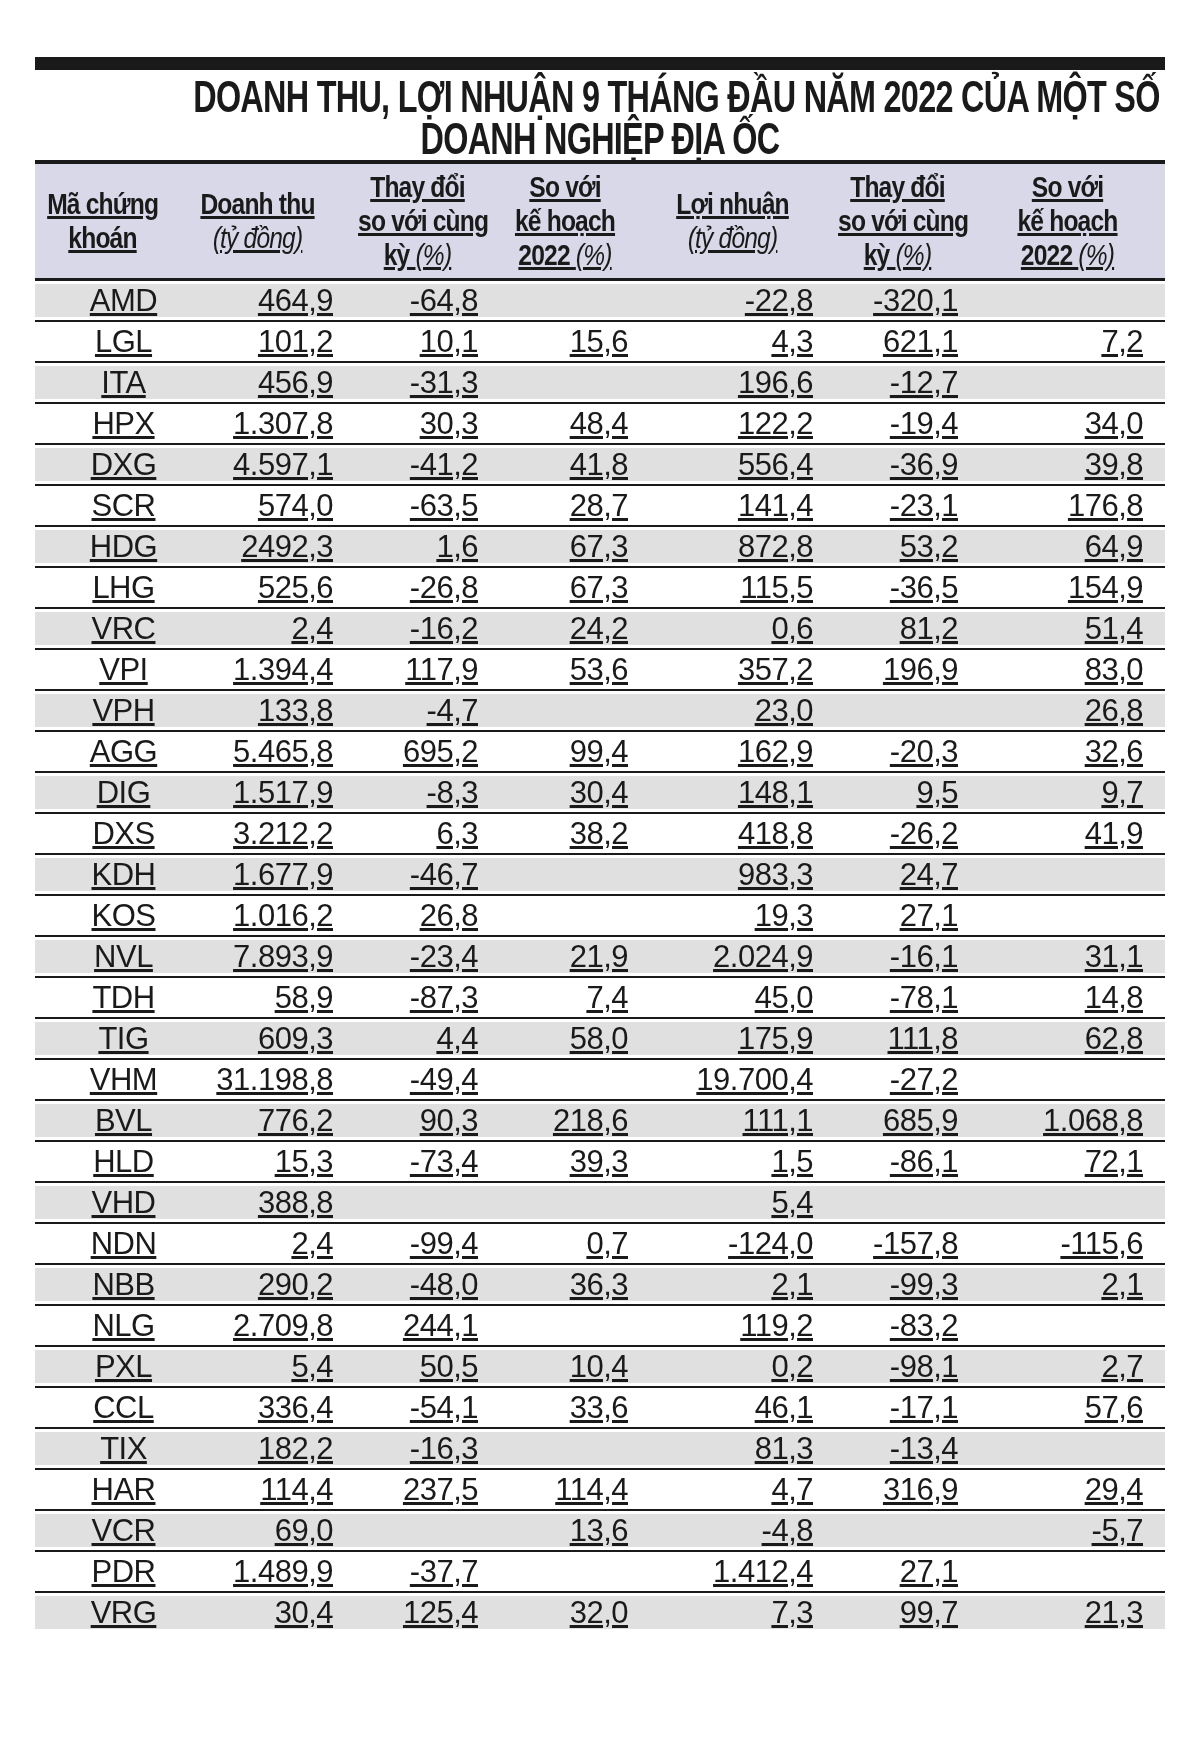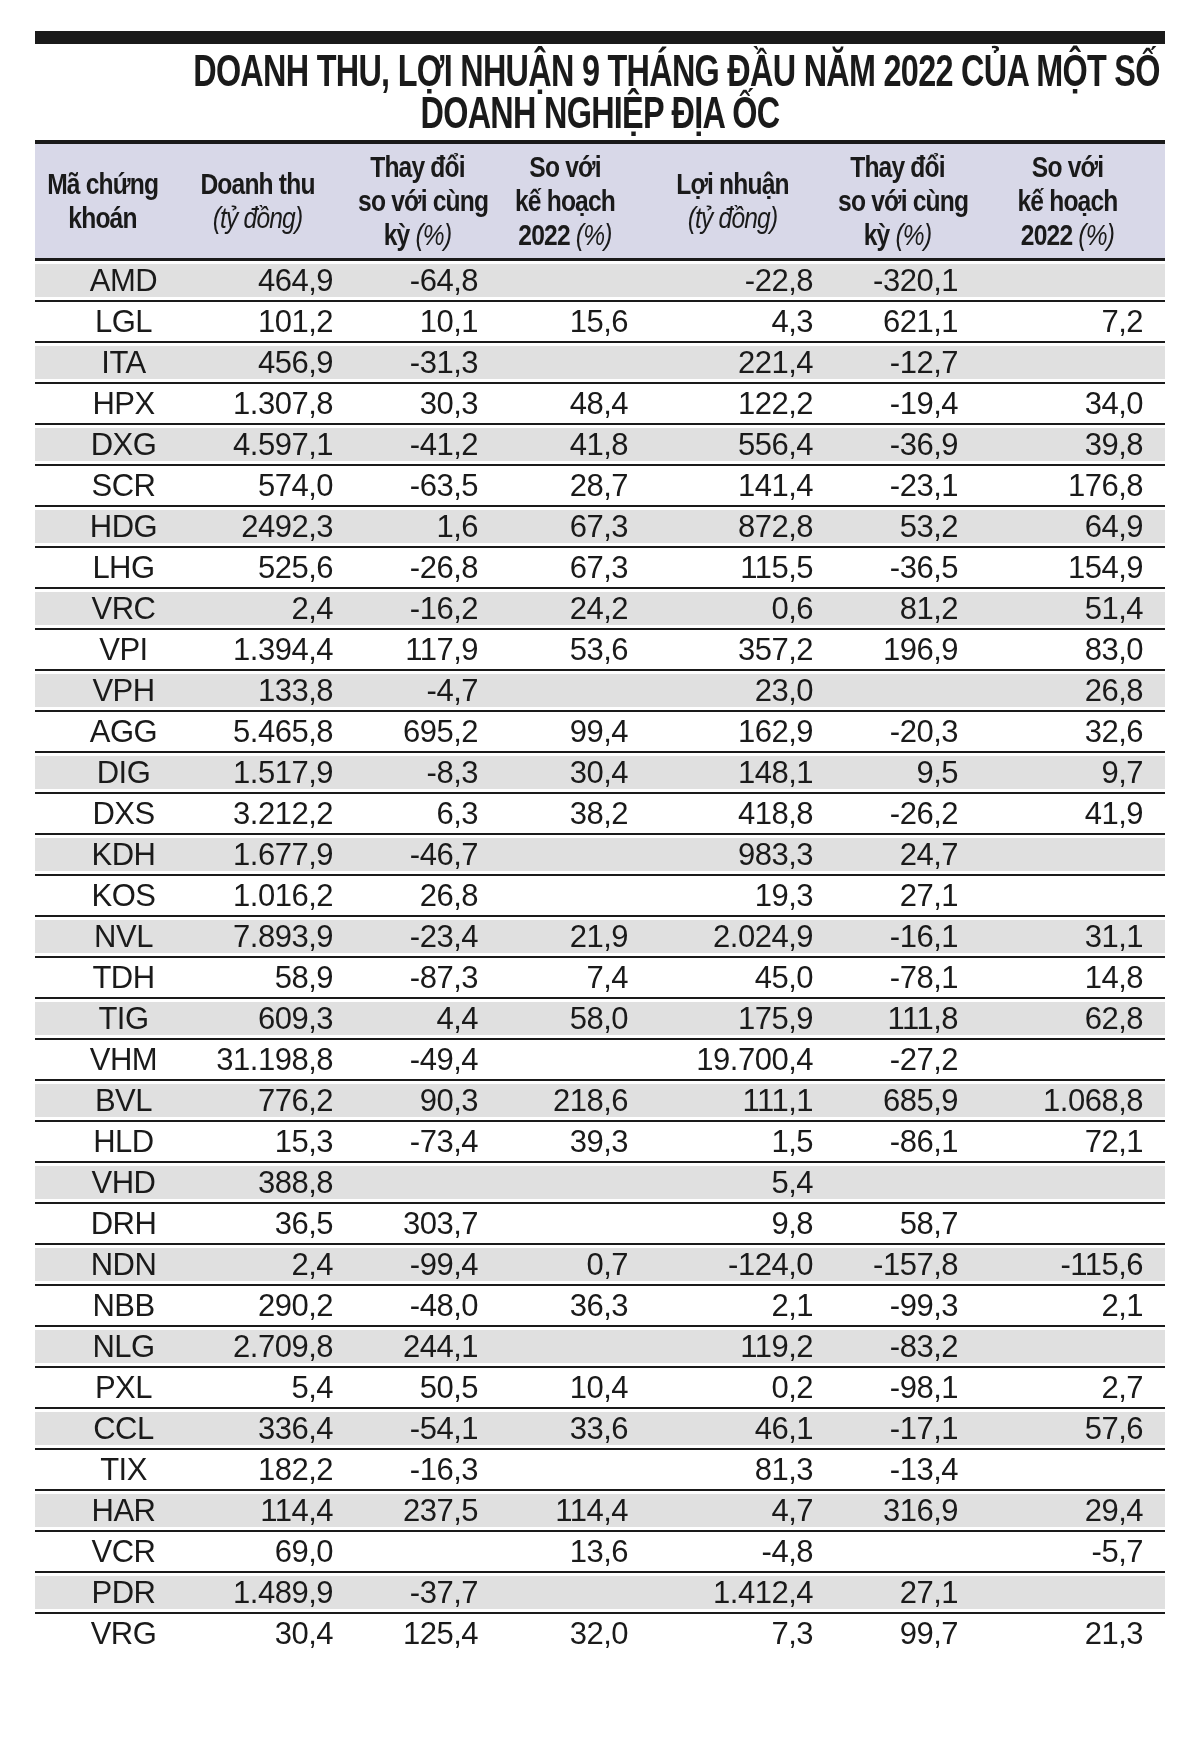--- a/index.html
+++ b/index.html
@@ -8,21 +8,21 @@
     background: #ffffff;
     width: 1200px;
     height: 1738px;
     overflow: hidden;
     font-family: "Liberation Sans", sans-serif;
     color: #1a1a1a;
   }
   #page {
     width: 1130px;
     margin: 0 auto;
-    padding-top: 31px;
+    padding-top: 57px;
   }
   .top-rule {
     height: 13px;
     background: var(--rule, #1a1a1a);
   }
   .title {
     text-align: center;
     font-weight: 700;
     font-size: 45px;
     line-height: 42px;
@@ -30,22 +30,22 @@
     transform: scaleX(0.72);
     transform-origin: center;
     margin: 0;
     padding-top: 6px;
     white-space: nowrap;
   }
   table {
     border-collapse: collapse;
     table-layout: fixed;
     width: 1130px;
-    margin-top: 6px;
     border-top: 4px solid var(--rule, #1a1a1a);
+    text-decoration: underline;
   }
   thead th {
     background: var(--header-bg, #d8d8e8);
     font-weight: 700;
     font-size: 30px;
     line-height: 34px;
     text-align: center;
     vertical-align: middle;
     padding: 6px 0;
     border-bottom: 3px solid var(--rule, #1a1a1a);
@@ -158,21 +158,21 @@
           <td class="num">15,6</td>
           <td class="num">4,3</td>
           <td class="num">621,1</td>
           <td class="num last">7,2</td>
         </tr>
         <tr>
           <td class="ticker">ITA</td>
           <td class="num">456,9</td>
           <td class="num">-31,3</td>
           <td class="num"></td>
-          <td class="num">221,4</td>
+          <td class="num">196,6</td>
           <td class="num">-12,7</td>
           <td class="num last"></td>
         </tr>
         <tr>
           <td class="ticker">HPX</td>
           <td class="num">1.307,8</td>
           <td class="num">30,3</td>
           <td class="num">48,4</td>
           <td class="num">122,2</td>
           <td class="num">-19,4</td>
@@ -343,29 +343,20 @@
         <tr>
           <td class="ticker">VHD</td>
           <td class="num">388,8</td>
           <td class="num"></td>
           <td class="num"></td>
           <td class="num">5,4</td>
           <td class="num"></td>
           <td class="num last"></td>
         </tr>
         <tr>
-          <td class="ticker">DRH</td>
-          <td class="num">36,5</td>
-          <td class="num">303,7</td>
-          <td class="num"></td>
-          <td class="num">9,8</td>
-          <td class="num">58,7</td>
-          <td class="num last"></td>
-        </tr>
-        <tr>
           <td class="ticker">NDN</td>
           <td class="num">2,4</td>
           <td class="num">-99,4</td>
           <td class="num">0,7</td>
           <td class="num">-124,0</td>
           <td class="num">-157,8</td>
           <td class="num last">-115,6</td>
         </tr>
         <tr>
           <td class="ticker">NBB</td>

